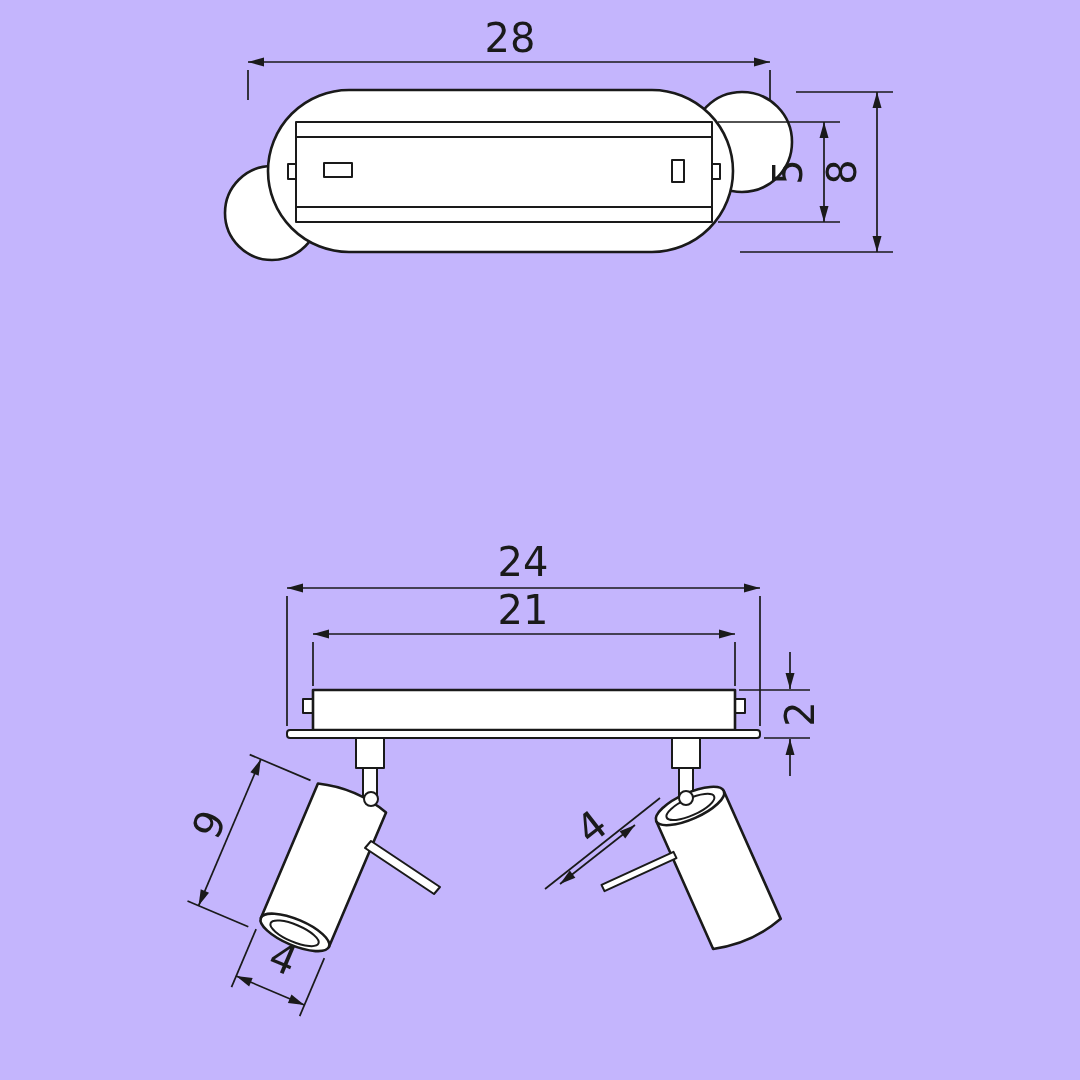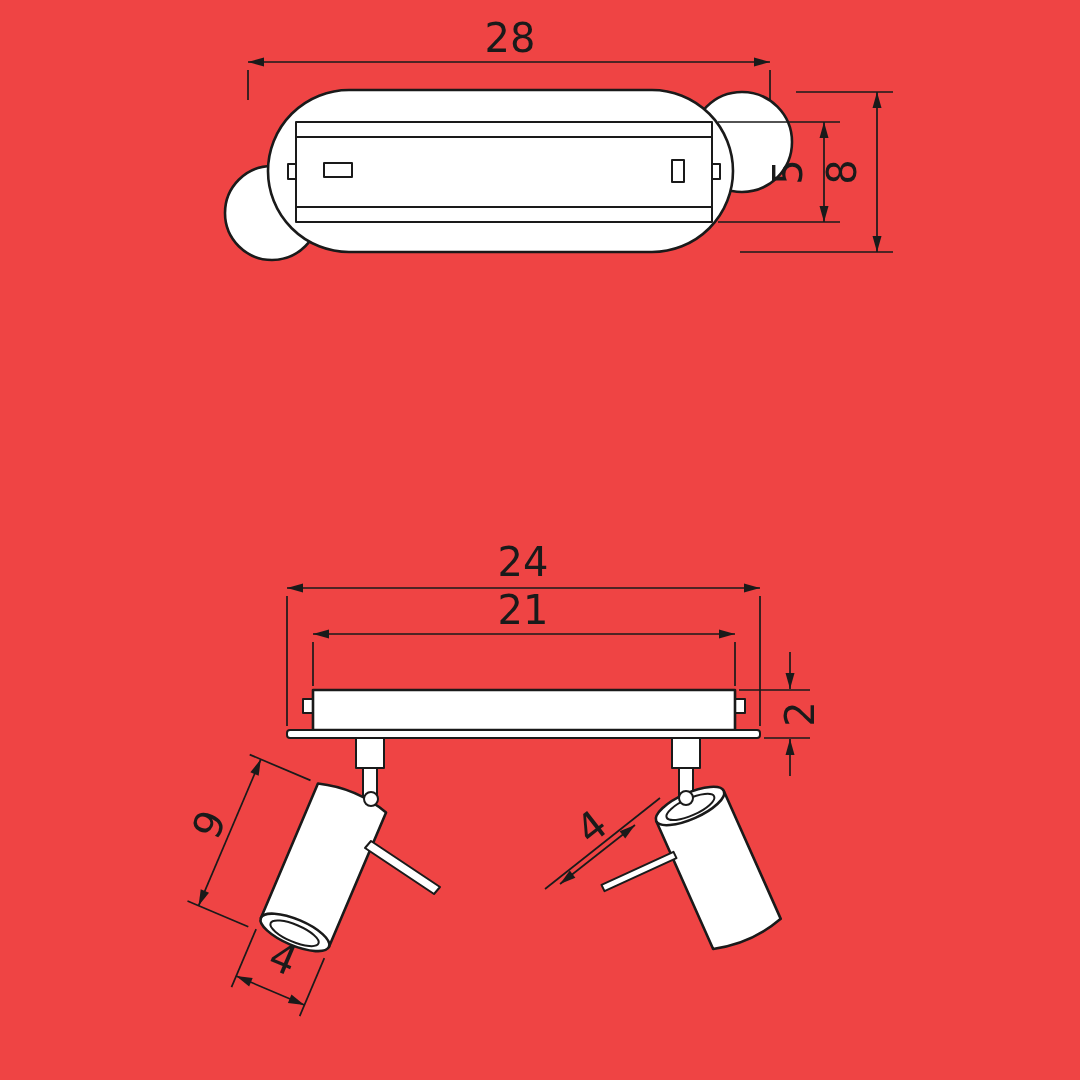--- a/index.html
+++ b/index.html
@@ -7,21 +7,21 @@
     padding: 0;
     background: #ffffff;
     width: 1080px;
     height: 1080px;
     font-family: "DejaVu Sans", sans-serif;
   }
   #canvas {
     width: 1080px;
     height: 1080px;
     position: relative;
-    background: #ef4444;
+    background: #c4b5fd;
   }
   svg { display: block; }
   .obj  { fill: #ffffff; stroke: #1a1a1a; stroke-width: 2.6; stroke-linejoin: round; }
   .obj2 { fill: #ffffff; stroke: #1a1a1a; stroke-width: 2;   stroke-linejoin: round; }
   .dim  { fill: none;    stroke: #1a1a1a; stroke-width: 1.7; }
   .dimtext {
     font-family: "DejaVu Sans", sans-serif;
     font-size: 40px;
     fill: #1a1a1a;
   }

